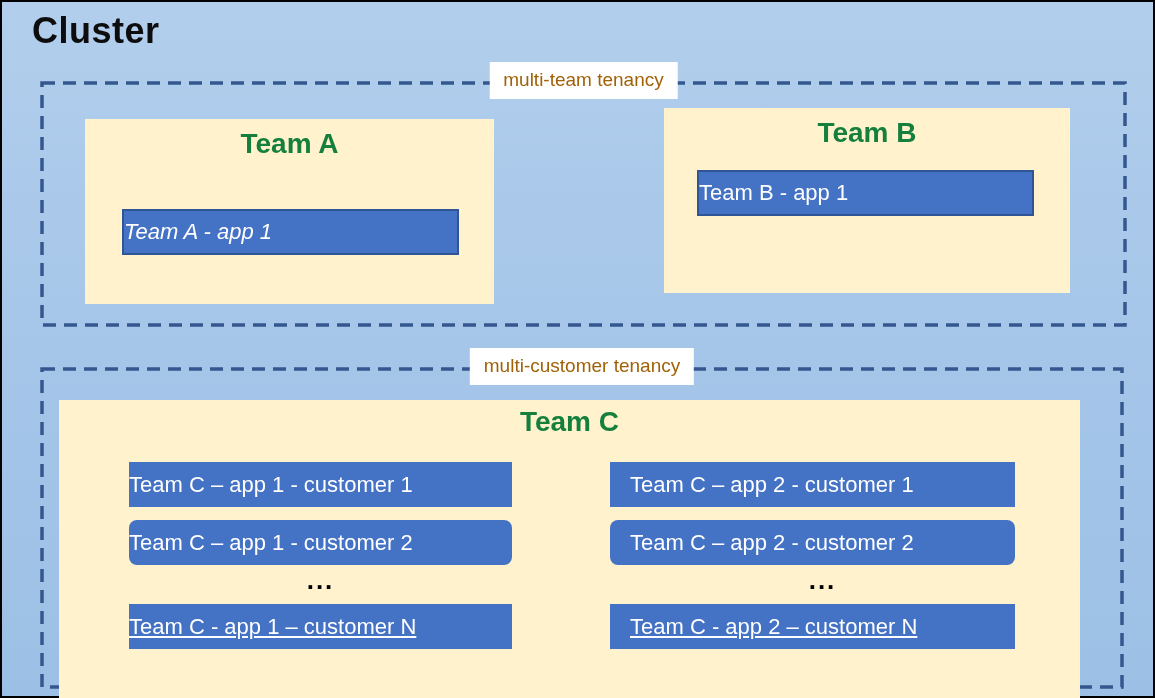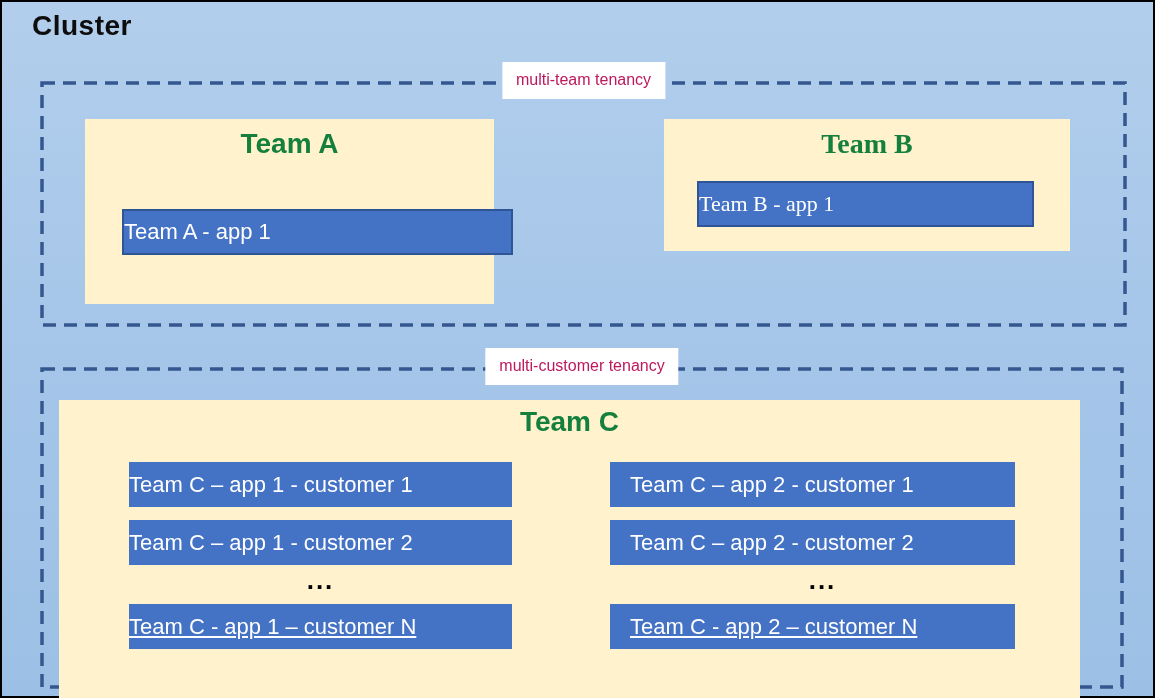--- a/index.html
+++ b/index.html
@@ -8,62 +8,62 @@
     font-family:"Liberation Sans","DejaVu Sans",sans-serif;
     overflow:hidden;
   }
   .slide {
     position:relative; width:1155px; height:698px;
     border:2px solid #000;
     background:linear-gradient(180deg,#b2ceec 0%,#a5c6e9 50%,#9cc0e5 100%);
   }
   .cluster-title {
     position:absolute; left:30px; top:8px;
-    font-size:28px; font-weight:bold; color:#0d0d0d;
+    font-size:36px; font-weight:bold; color:#0d0d0d;
     letter-spacing:0.5px;
   }
   .tenancy { position:absolute; }
   .tenancy.multi-team   { left:38px; top:79px;  width:1087px; height:246px; }
   .tenancy.multi-customer { left:38px; top:365px; width:1084px; height:322px; }
   .dash-rect { position:absolute; left:0; top:0; display:block; }
   .tenancy-label {
     position:absolute; top:-19px; left:50%; transform:translateX(-50%);
-    background:#ffffff; color:#be185d;
-    font-size:16px; line-height:36px; height:37px;
+    background:#ffffff; color:#a16207;
+    font-size:19px; line-height:36px; height:37px;
     padding:0 14px; white-space:nowrap;
   }
   .team {
     position:absolute; background:#fff2cc;
   }
   .team-title {
     position:absolute; top:9px; left:0; width:100%;
     text-align:center; font-size:28px; font-weight:bold; color:#15803d;
   }
   .app {
     position:absolute; background:#4472c4; color:#ffffff;
     text-align:left; font-size:22px; white-space:nowrap;
   }
   
   .team-a { left:45px; top:38px; width:409px; height:185px; }
-  .team-a .app { left:37px; top:90px; width:391px; height:46px;
-                 line-height:42px; border:2px solid #2f5597; }
+  .team-a .app { left:37px; top:90px; width:337px; height:46px;
+                 line-height:42px; border:2px solid #2f5597;font-style:italic; }
   
-  .team-b { left:624px; top:38px; width:406px; height:132px;font-family:Liberation Serif, serif; }
+  .team-b { left:624px; top:27px; width:406px; height:185px; }
   .team-b .app { left:33px; width:337px; height:46px;
                  line-height:42px; border:2px solid #2f5597; }
   .team-b .app.b1 { top:62px; }
   .team-b .app.b2 { top:120px; }
   
   .team-c { left:19px; top:33px; width:1021px; height:335px; }
   .team-c .team-title { top:6px; }
   .team-c .app { height:45px; line-height:45px; border:none; }
   .col1 .app, .col1 .ellipsis { left:70px;  width:383px; }
   .col2 .app, .col2 .ellipsis { left:551px; width:405px;padding-left:20px; }
   .row1 { top:62px; }
-  .row2 { top:120px; }
+  .row2 { top:120px;border-radius:8px; }
   .rowN { top:204px;text-decoration:underline; }
   .ellipsis {
     position:absolute; top:164px; height:32px; line-height:32px;
     text-align:center; font-size:26px; font-weight:bold; color:#000;
     letter-spacing:2px;
   }
 </style>
 </head>
 <body>
 

